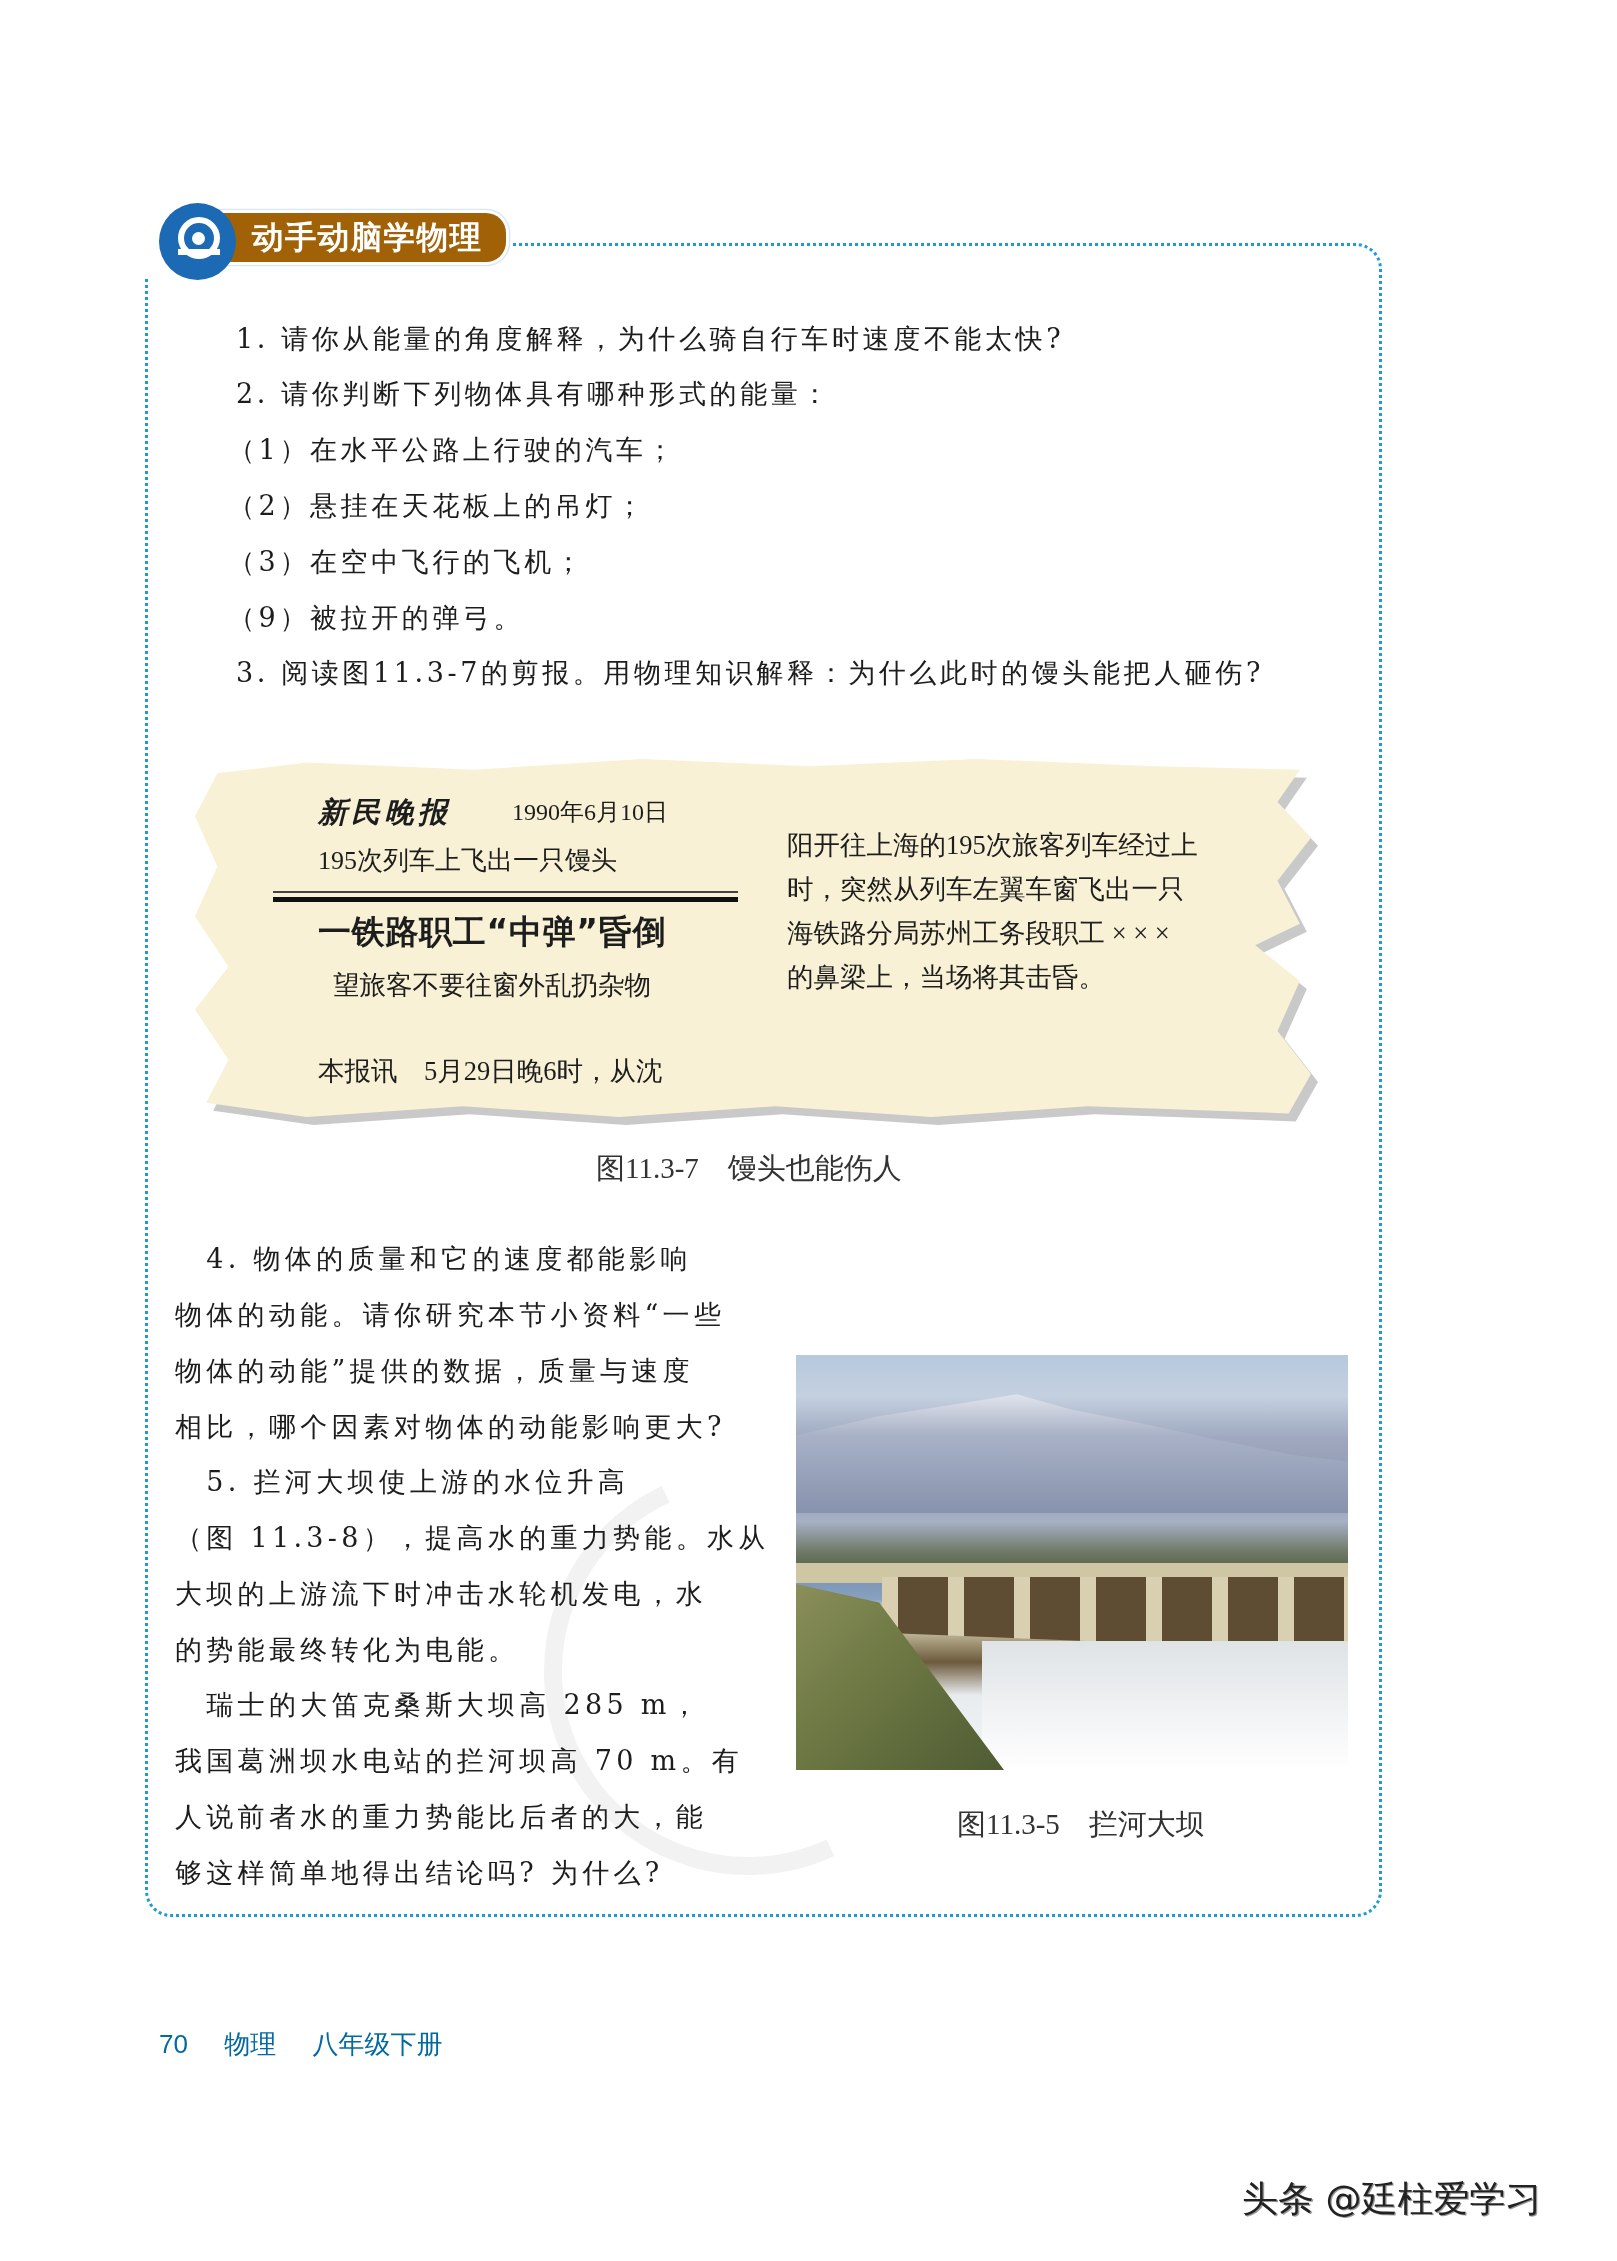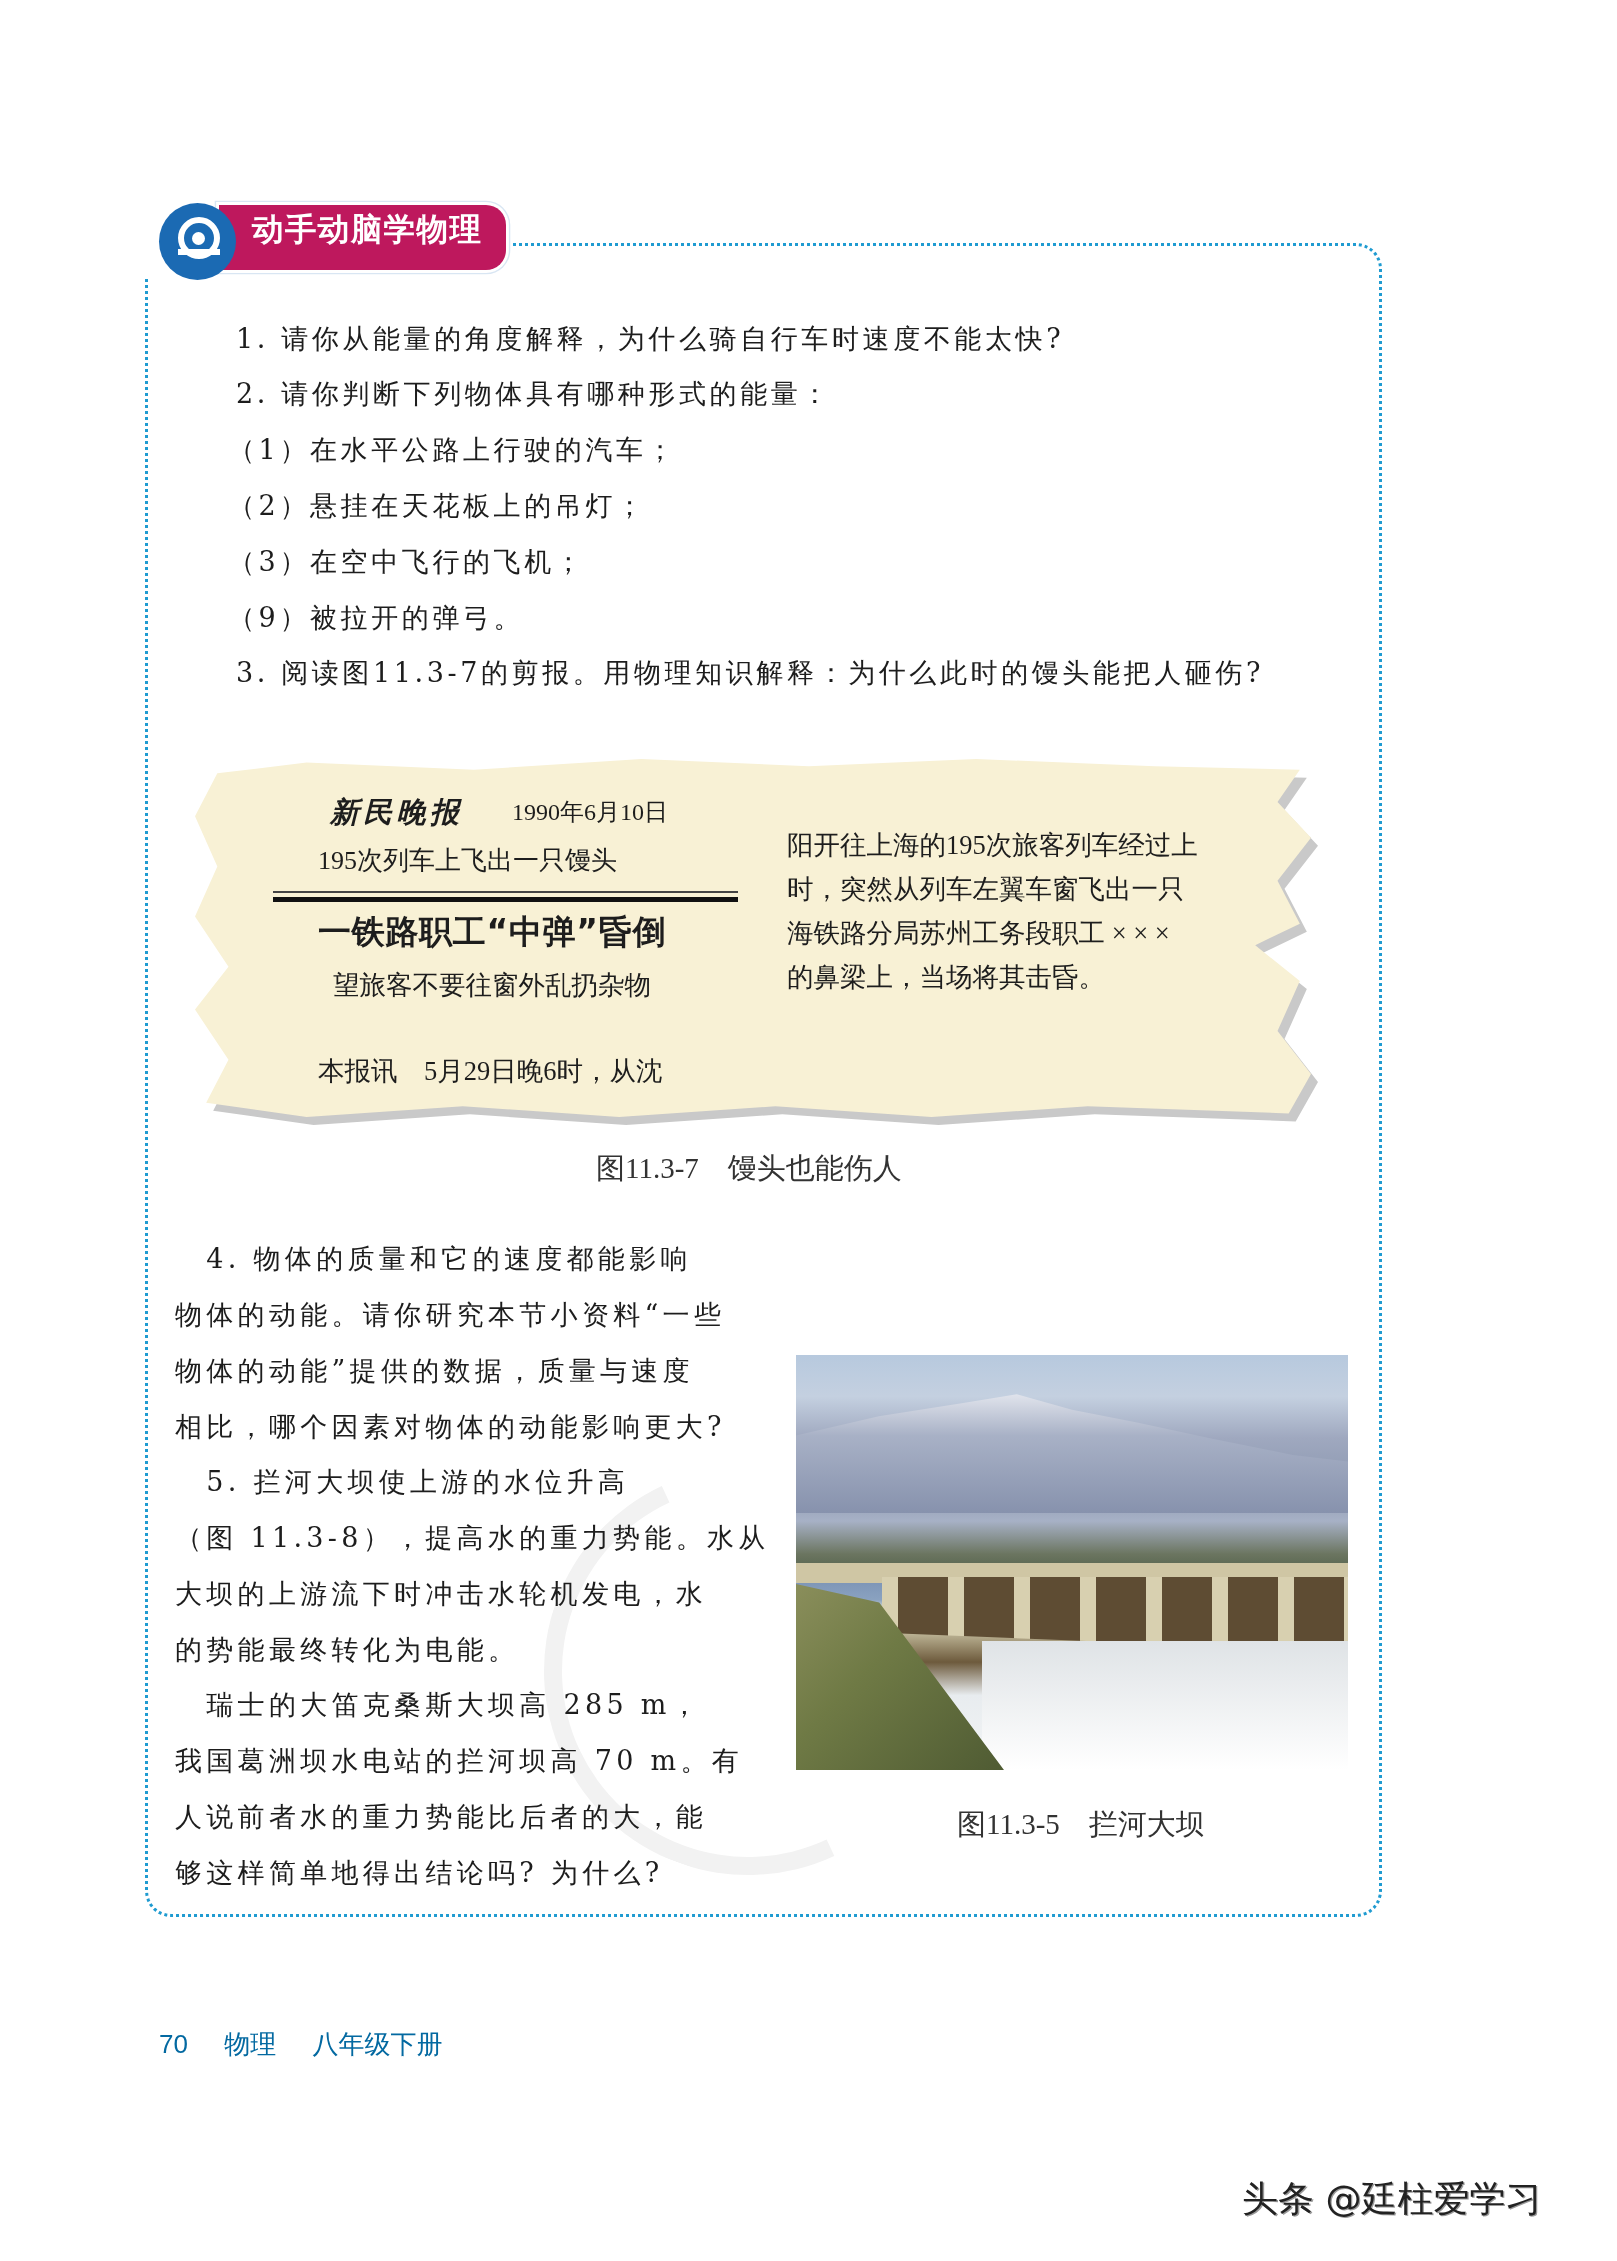--- a/index.html
+++ b/index.html
@@ -27,22 +27,22 @@
       position: absolute; left: 18.6px; top: 14.3px; width: 42px; height: 42px; border-radius: 50%;
       border: 6.4px solid #ffffff; box-sizing: border-box; background: #1b6ab3;
     }
     .header-icon .dot {
       position: absolute; left: 33px; top: 29px; width: 13px; height: 13px; border-radius: 50%; background: #fff;
     }
     .header-icon .tail {
       position: absolute; left: 18.6px; top: 46px; width: 42px; height: 6.4px; background: #fff;
     }
     .header-label {
-      background: #be185d; color: #ffffff; height: 49px; line-height: 49px; margin-left: -17px;
-      padding: 0 24px 16px 33px; border-radius: 0 20px 20px 0;
+      background: #a16207; color: #ffffff; height: 49px; line-height: 49px; margin-left: -17px;
+      padding: 0 24px 0 33px; border-radius: 0 20px 20px 0;
       font-family: "DejaVu Sans", "Liberation Sans", sans-serif; font-weight: bold; font-size: 31.5px;
       letter-spacing: 1.4px; box-shadow: 0 0 0 2.9px #ffffff, 0 0 0 4.3px #d9e6f3;
     }
     .q {
       position: absolute; font-size: 27px; letter-spacing: 3.6px; white-space: nowrap;
     }
     .clipping {
       position: absolute; left: 195px; top: 759px; width: 1116px; height: 358px;
       background: #f8f1d5;
       clip-path: polygon(2% 4%, 10% 1%, 25% 3%, 40% 0%, 55% 2%, 70% 0%, 86% 2%, 99% 3%,
@@ -52,21 +52,21 @@
       box-shadow: 4.3px 5.7px 0 #c8c8c8;
     }
     .clip-shadow {
       position: absolute; left: 202px; top: 767px; width: 1116px; height: 358px; background: #c9c9c9;
       clip-path: polygon(2% 4%, 10% 1%, 25% 3%, 40% 0%, 55% 2%, 70% 0%, 86% 2%, 99% 3%,
         97% 12%, 100% 22%, 97% 34%, 99% 46%, 95% 52%, 99% 62%, 97% 76%, 100% 88%, 98% 99%,
         80% 97%, 66% 100%, 52% 97%, 38% 100%, 24% 97%, 10% 100%, 1% 96%, 3% 84%, 0% 70%,
         3% 58%, 0% 44%, 2% 30%, 0% 16%);
     }
     .clip-text { position: absolute; white-space: nowrap; font-family: "Liberation Serif", "DejaVu Serif", serif; }
-    .paper-name { left: 318px; top: 793px; font-size: 29px; font-weight: bold; font-style: italic; letter-spacing: 4.3px; margin-left: 12px; }
+    .paper-name { left: 318px; top: 793px; font-size: 29px; font-weight: bold; font-style: italic; letter-spacing: 4.3px; }
     .paper-date { left: 512px; top: 796px; font-size: 24px; }
     .sub1 { left: 318px; top: 843px; font-size: 26px; }
     .rule-thin { position: absolute; left: 273px; top: 891px; width: 465px; height: 2.1px; background: #444; }
     .rule-thick { position: absolute; left: 273px; top: 897px; width: 465px; height: 5px; background: #111; }
     .headline { left: 318px; top: 910px; font-size: 33px; font-weight: bold; font-family: "DejaVu Sans", "Liberation Sans", sans-serif; letter-spacing: 0.7px; }
     .sub2 { left: 333px; top: 967px; font-size: 26.5px; }
     .dateline { left: 318px; top: 1053px; font-size: 26.5px; }
     .col2 { position: absolute; left: 787px; top: 823px; width: 472px; font-size: 26.5px; line-height: 44px; font-family: "Liberation Serif", "DejaVu Serif", serif; }
     .col2 div { white-space: nowrap; }
     .caption { position: absolute; font-size: 29px; white-space: nowrap; color: #333; font-family: "Liberation Serif", "DejaVu Serif", serif; }

